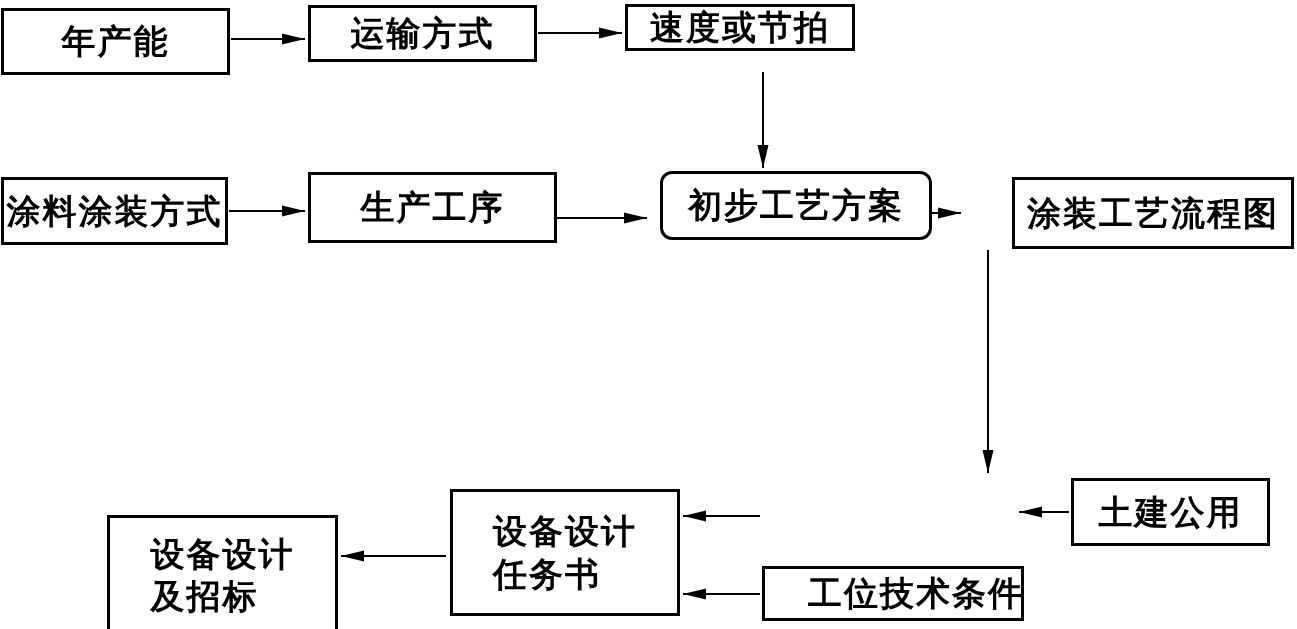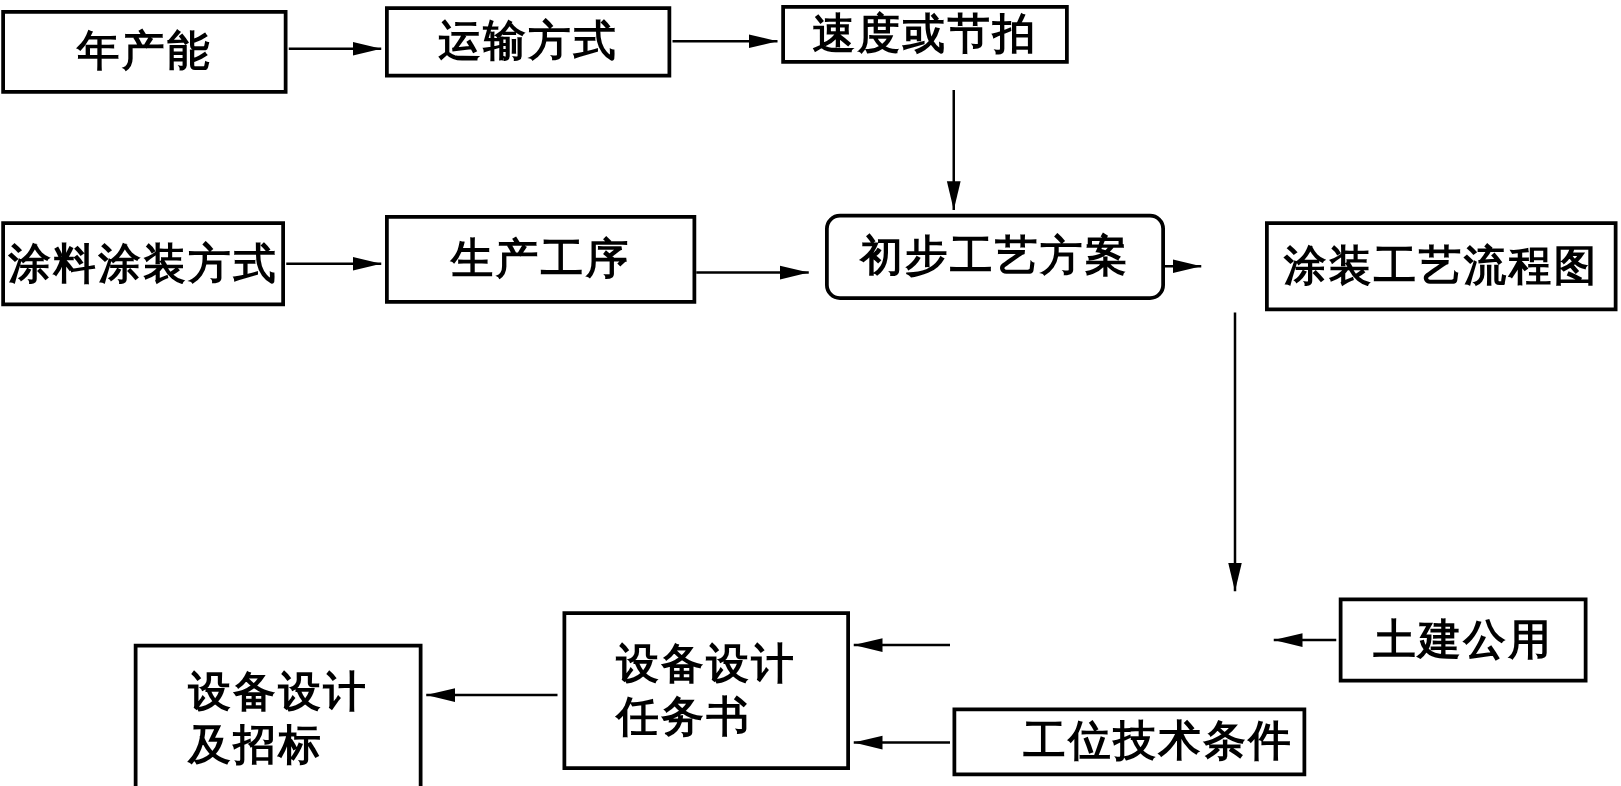--- a/index.html
+++ b/index.html
@@ -91,21 +91,21 @@
     <span>初步工艺方案</span>
   </div>
   <div class="node" style="left:1012px; top:177px; width:282px; height:72px;">
     <span>涂装工艺流程图</span>
   </div>
 
   <div class="node" style="left:1071px; top:478px; width:199px; height:68px;">
     <span>土建公用</span>
   </div>
 
-  <div class="node" style="left:762px; top:566px; width:283px; height:55px;padding-left:46px;">
+  <div class="node" style="left:762px; top:566px; width:262px; height:55px;padding-left:46px;">
     <span>工位技术条件</span>
   </div>
   <div class="node" style="left:450px; top:489px; width:230px; height:127px;">
     <div class="lines">
       <div>设备设计</div>
       <div>任务书</div>
     </div>
   </div>
   <div class="node" style="left:107px; top:491px; width:231px; height:120px;margin-top:24px;">
     <div class="lines">

